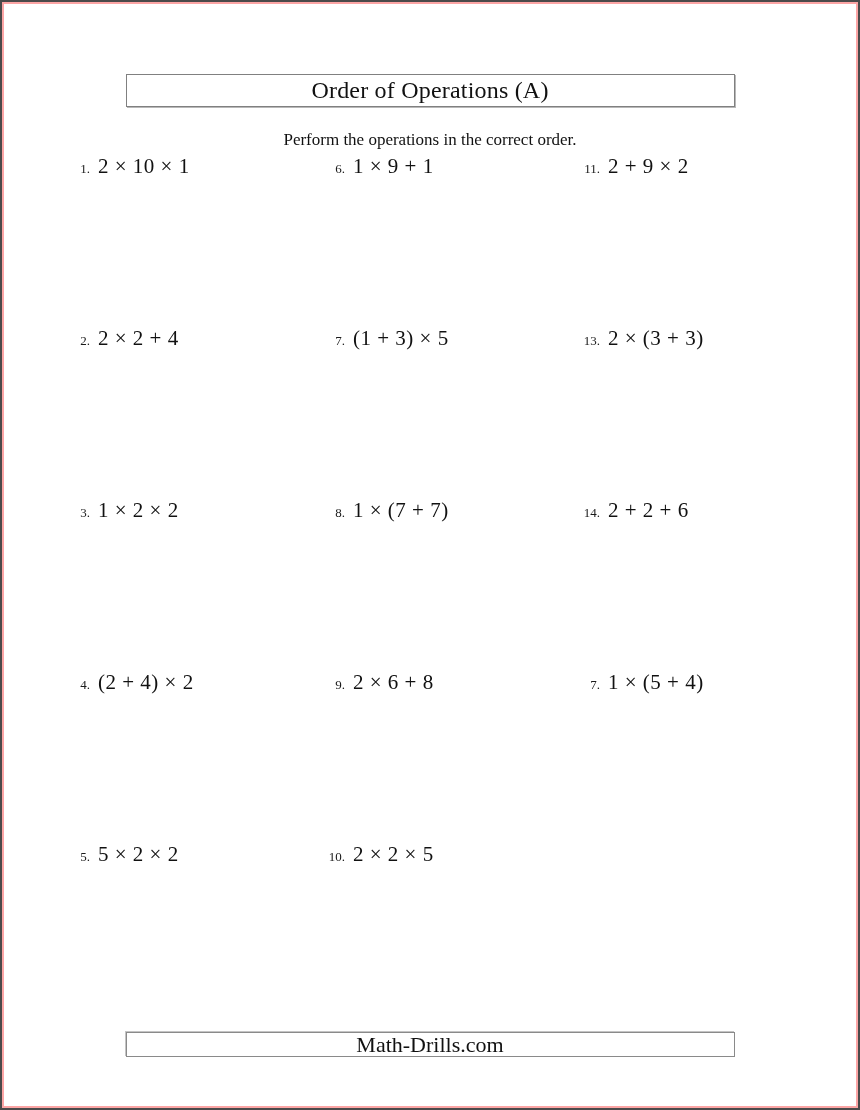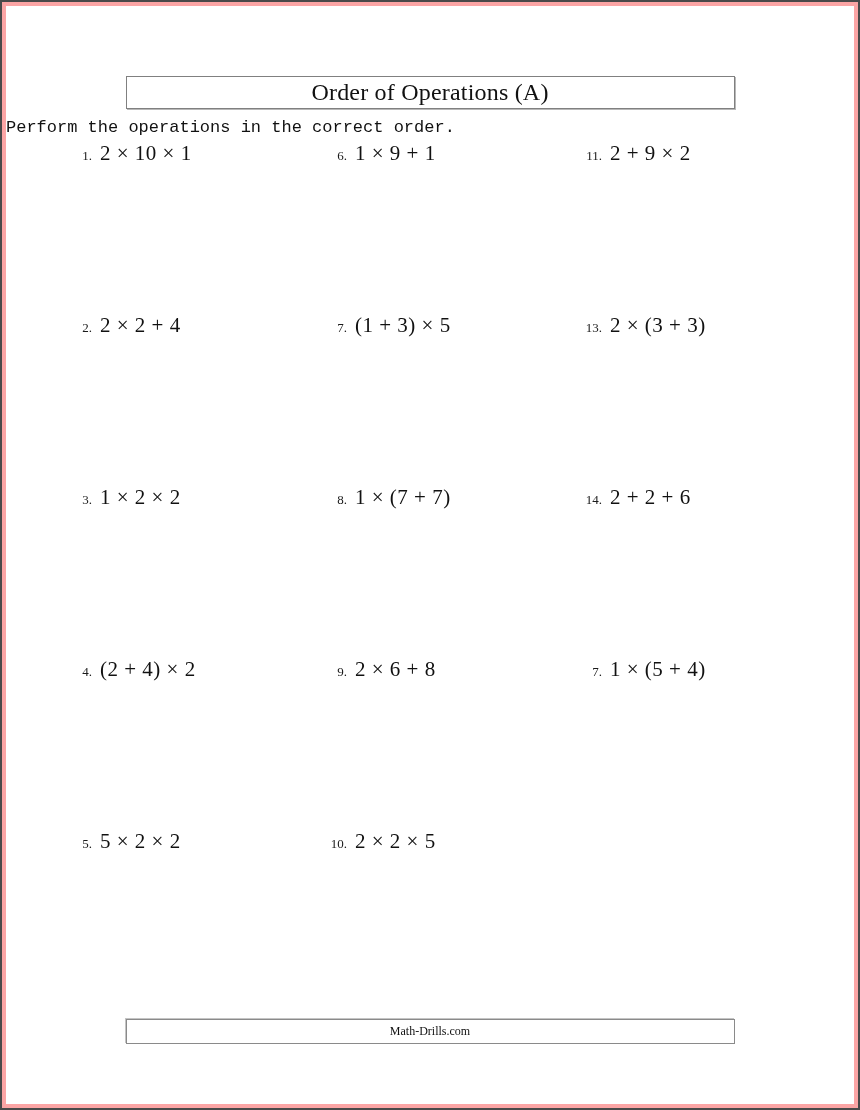--- a/index.html
+++ b/index.html
@@ -13,21 +13,21 @@
     width: 860px;
     height: 1110px;
     box-sizing: border-box;
     background: #4a4a4a;
     padding: 2px;
   }
   .page {
     width: 100%;
     height: 100%;
     box-sizing: border-box;
-    border: 4px solid #fca5a5;
+    border: 2px solid #fca5a5;
     background: #ffffff;
     overflow: hidden;
   }
   .title-box {
     width: 609px;
     height: 33px;
     margin: 70px auto 0 auto;
     border: 1px solid #808080;
     box-shadow: 1px 1px 0 #b8b8b8;
     display: flex;
@@ -35,24 +35,24 @@
     justify-content: center;
     box-sizing: border-box;
   }
   .title-text {
     font-size: 24px;
     letter-spacing: 0.2px;
     color: #111;
     white-space: nowrap;
   }
   .subtitle {
-    margin-top: 9px;
+    margin-top: 23px;
+    text-align: center;
     font-size: 17px;
     color: #111;
-    font-family: Liberation Mono, monospace;
   }
   .problems {
     display: grid;
     grid-template-rows: repeat(5, 172px);
     grid-template-columns: 255px 255px 1fr;
     grid-auto-flow: column;
     padding-left: 46px;
     height: 860px;
     box-sizing: content-box;
   }
@@ -78,21 +78,21 @@
     height: 25px;
     margin: 22px auto 0 auto;
     border: 1px solid #8a8a8a;
     box-shadow: -1px -1px 0 #c4c4c4;
     display: flex;
     align-items: center;
     justify-content: center;
     box-sizing: border-box;
   }
   .footer-text {
-    font-size: 12px;
+    font-size: 22px;
     color: #111;
     white-space: nowrap;
   }
 </style>
 </head>
 <body>
 
 <div class="page-frame">
   <div class="page">
 

